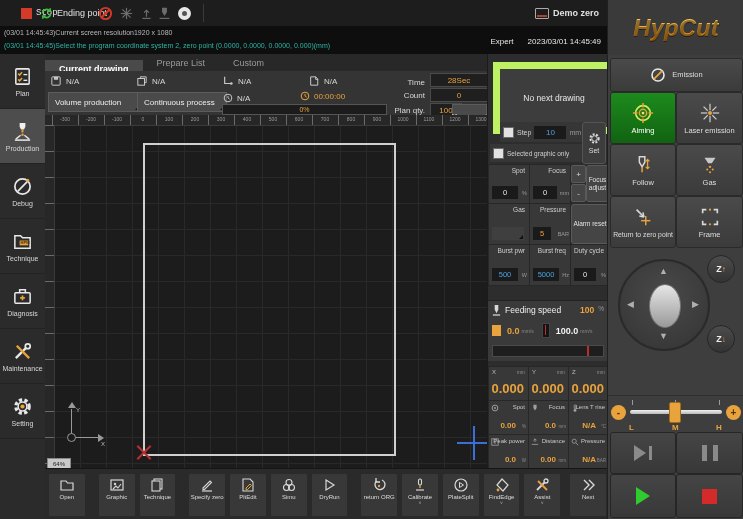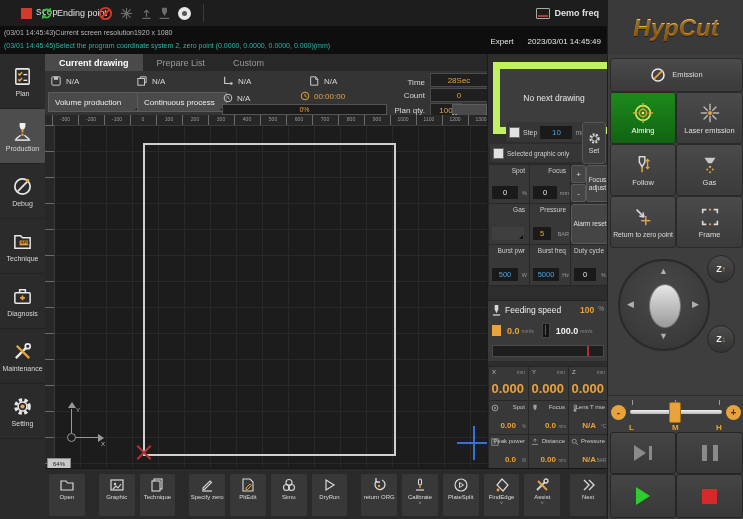--- a/index.html
+++ b/index.html
@@ -36,21 +36,21 @@
   #sidebar{left:0;top:54px;width:45px;height:465px;background:#2b2b2b;border-right:1px solid #1c1c1c;}
   .side-item{height:54px;display:flex;flex-direction:column;align-items:center;justify-content:center;gap:3px;
              border-bottom:1px solid #232323;cursor:default;}
   .side-item.active{background:#4d4d4d;}
   .side-label{font-size:7px;color:#d8d8d8;}
 
   
   #main{left:45px;top:54px;width:442px;height:414px;background:#2f2f2f;}
   #tabs{position:absolute;left:0;top:0;width:100%;height:17px;background:#282828;display:flex;}
   .tab{height:17px;padding:0 14px;display:flex;align-items:center;font-size:9px;color:#9a9a9a;}
-  .tab.active{background:#4a4a4a;color:#fff;font-weight:bold;}
+  .tab.active{background:#4a4a4a;color:#fff;font-weight:bold;margin-top:6px;}
 
   #info{position:absolute;left:0;top:17px;width:100%;height:44px;background:#343434;border-bottom:1px solid #1e1e1e;}
   .na-cell{position:absolute;top:3px;height:14px;display:flex;align-items:center;gap:5px;font-size:8px;color:#d8d8d8;}
   .dropdown{position:absolute;top:21px;height:18px;background:#4a4a4a;border:1px solid #5c5c5c;
             display:flex;align-items:center;padding-left:6px;font-size:8px;color:#eee;overflow:hidden;}
   .dropdown .corner{position:absolute;right:1px;bottom:1px;width:0;height:0;border-left:5px solid transparent;border-bottom:5px solid #111;}
   .clockrow{position:absolute;display:flex;align-items:center;gap:4px;font-size:8px;}
   .pbar{position:absolute;left:177px;top:33px;width:163px;height:9px;background:#1c1c1c;border:1px solid #555;
         display:flex;align-items:center;justify-content:center;font-size:7px;color:#e8a33d;}
   .statrow{position:absolute;display:flex;align-items:center;font-size:8px;color:#d8d8d8;}
@@ -82,21 +82,21 @@
   #axisind .ax{position:absolute;left:35px;top:33px;width:0;height:0;border-top:4px solid transparent;border-bottom:4px solid transparent;border-left:6px solid #999;}
   #axisind .ly{position:absolute;left:13px;top:6px;} #axisind .lx{position:absolute;left:38px;top:40px;}
   #zoombadge{position:absolute;left:2px;top:343px;width:22px;height:9px;background:#c8c8c8;color:#222;font-size:6px;
              display:flex;align-items:center;justify-content:center;border:1px solid #888;}
 
   
   #midpanel{left:487px;top:54px;width:120px;height:414px;background:#2d2d2d;border-left:1px solid #1b1b1b;font-size:7px;}
   #nonext{position:absolute;left:5px;top:8px;width:108px;height:58px;background:#3d3d3d;border:7px solid #bef264;
           display:flex;align-items:center;justify-content:center;font-size:8.5px;color:#e8e8e8;}
   .chk{width:9px;height:9px;background:#e2e2e2;border:1px solid #6a6a6a;}
-  #steprow{position:absolute;left:18px;top:68px;width:90px;height:20px;display:flex;align-items:center;gap:3px;background:#363636;padding-left:3px;}
+  #steprow{position:absolute;left:12px;top:68px;width:90px;height:20px;display:flex;align-items:center;gap:3px;background:#363636;padding-left:3px;}
   #stepval{width:32px;height:13px;background:#1a1a1a;color:#4aa3e0;display:flex;align-items:center;justify-content:center;font-size:8px;}
   #selrow{position:absolute;left:2px;top:90px;width:90px;height:18px;display:flex;align-items:center;gap:3px;background:#363636;padding-left:3px;font-size:6.5px;}
   #setbtn{position:absolute;left:94px;top:68px;width:22px;height:40px;background:#3d3d3d;border:1px solid #555;border-radius:3px;
           display:flex;flex-direction:column;align-items:center;justify-content:center;gap:2px;font-size:7px;color:#ddd;}
   .pcell{position:absolute;background:#383838;border:1px solid #272727;}
   .plabel{position:absolute;right:4px;top:2px;font-size:6.5px;color:#cfcfcf;}
   .pvalbox{position:absolute;left:3px;bottom:4px;height:13px;background:#1a1a1a;display:flex;align-items:center;justify-content:center;font-size:7.5px;color:#e8e8e8;}
   .punit{position:absolute;bottom:7px;font-size:5.5px;color:#9a9a9a;}
   .smallbtn{position:absolute;width:13px;height:16px;background:#454545;border:1px solid #5a5a5a;color:#ddd;
             display:flex;align-items:center;justify-content:center;font-size:8px;border-radius:2px;}
@@ -206,21 +206,21 @@
         </svg>
     </div>
     <div class="item" style="left:178px;">
       <span class="gascirc ic">
           <i></i>
         </span>
     </div>
     <div class="sep"></div>
     <div class="item" style="right:8px;">
       <span class="demo-ic ic"></span>
-      <b>Demo freq</b>
+      <b>Demo zero</b>
     </div>
   </div>
 
   <div id="statusbar" class="abs">
     <div class="l1">(03/01 14:45:43)Current screen resolution1920 x 1080</div>
     <div class="l2">(03/01 14:45:45)Select the program coordinate system 2, zero point (0.0000, 0.0000, 0.0000, 0.000)(mm)</div>
     <div class="right">
       <span>Expert</span>
       <span>2023/03/01 14:45:49</span>
     </div>

